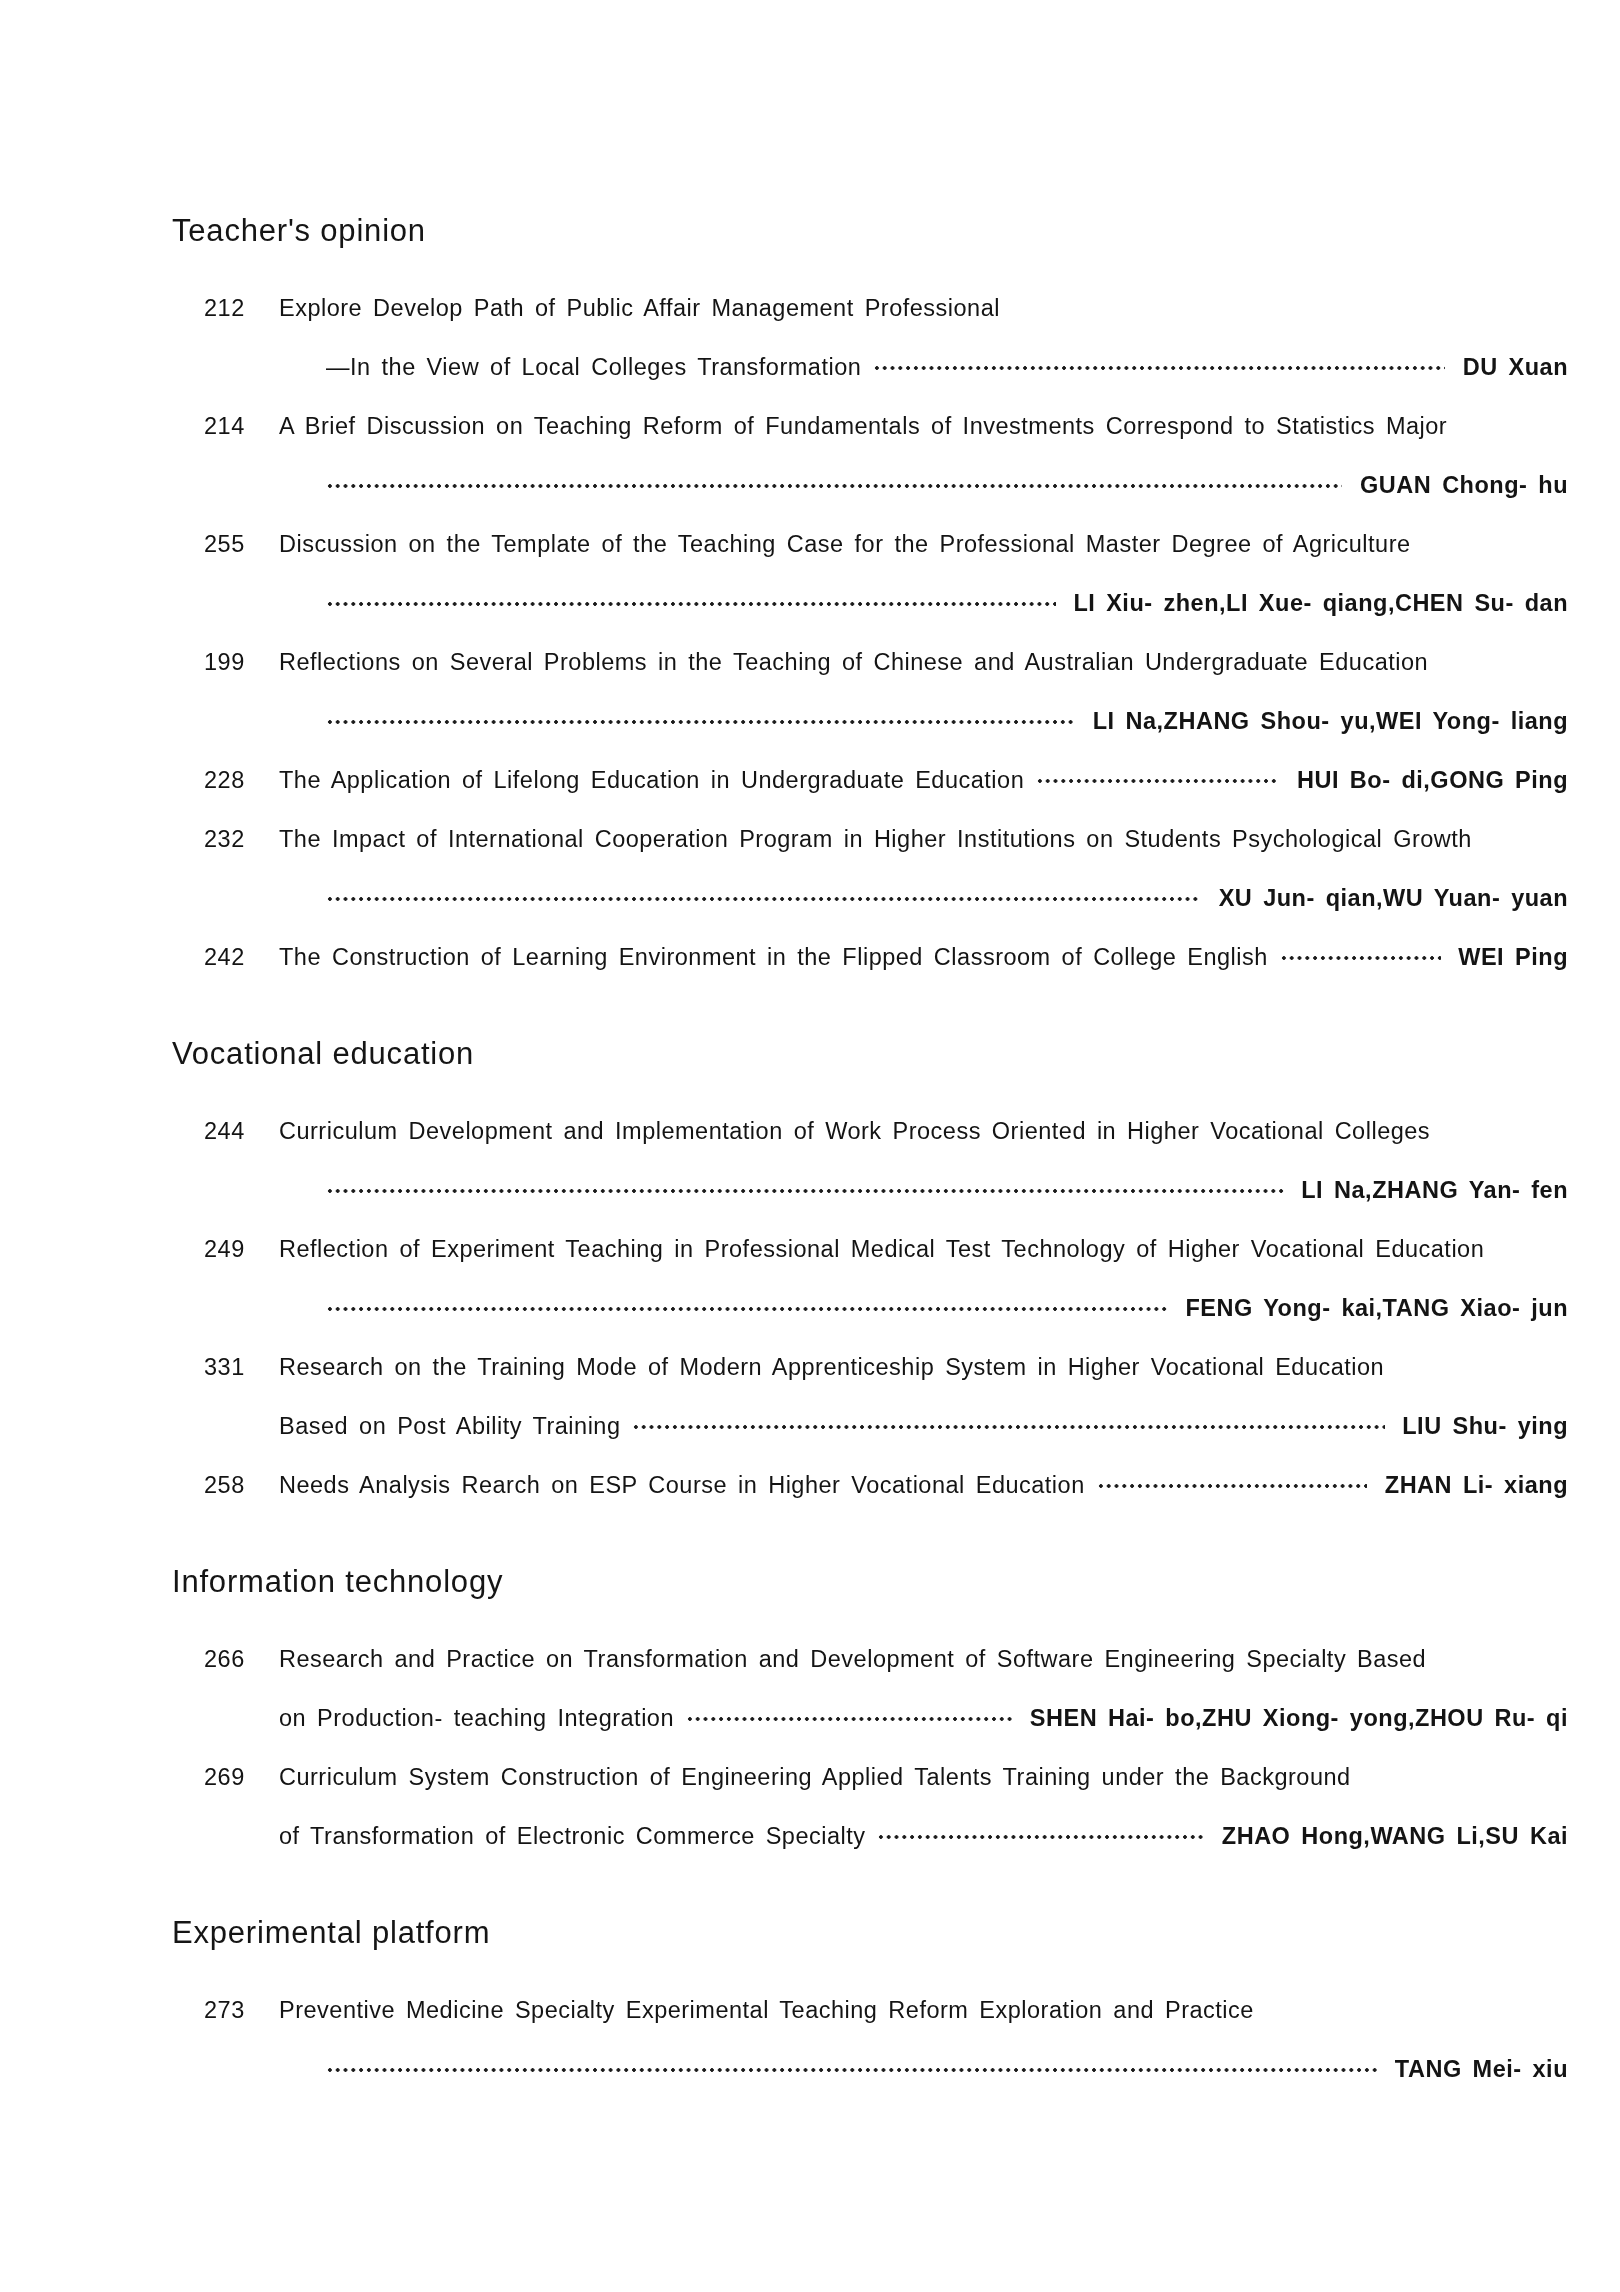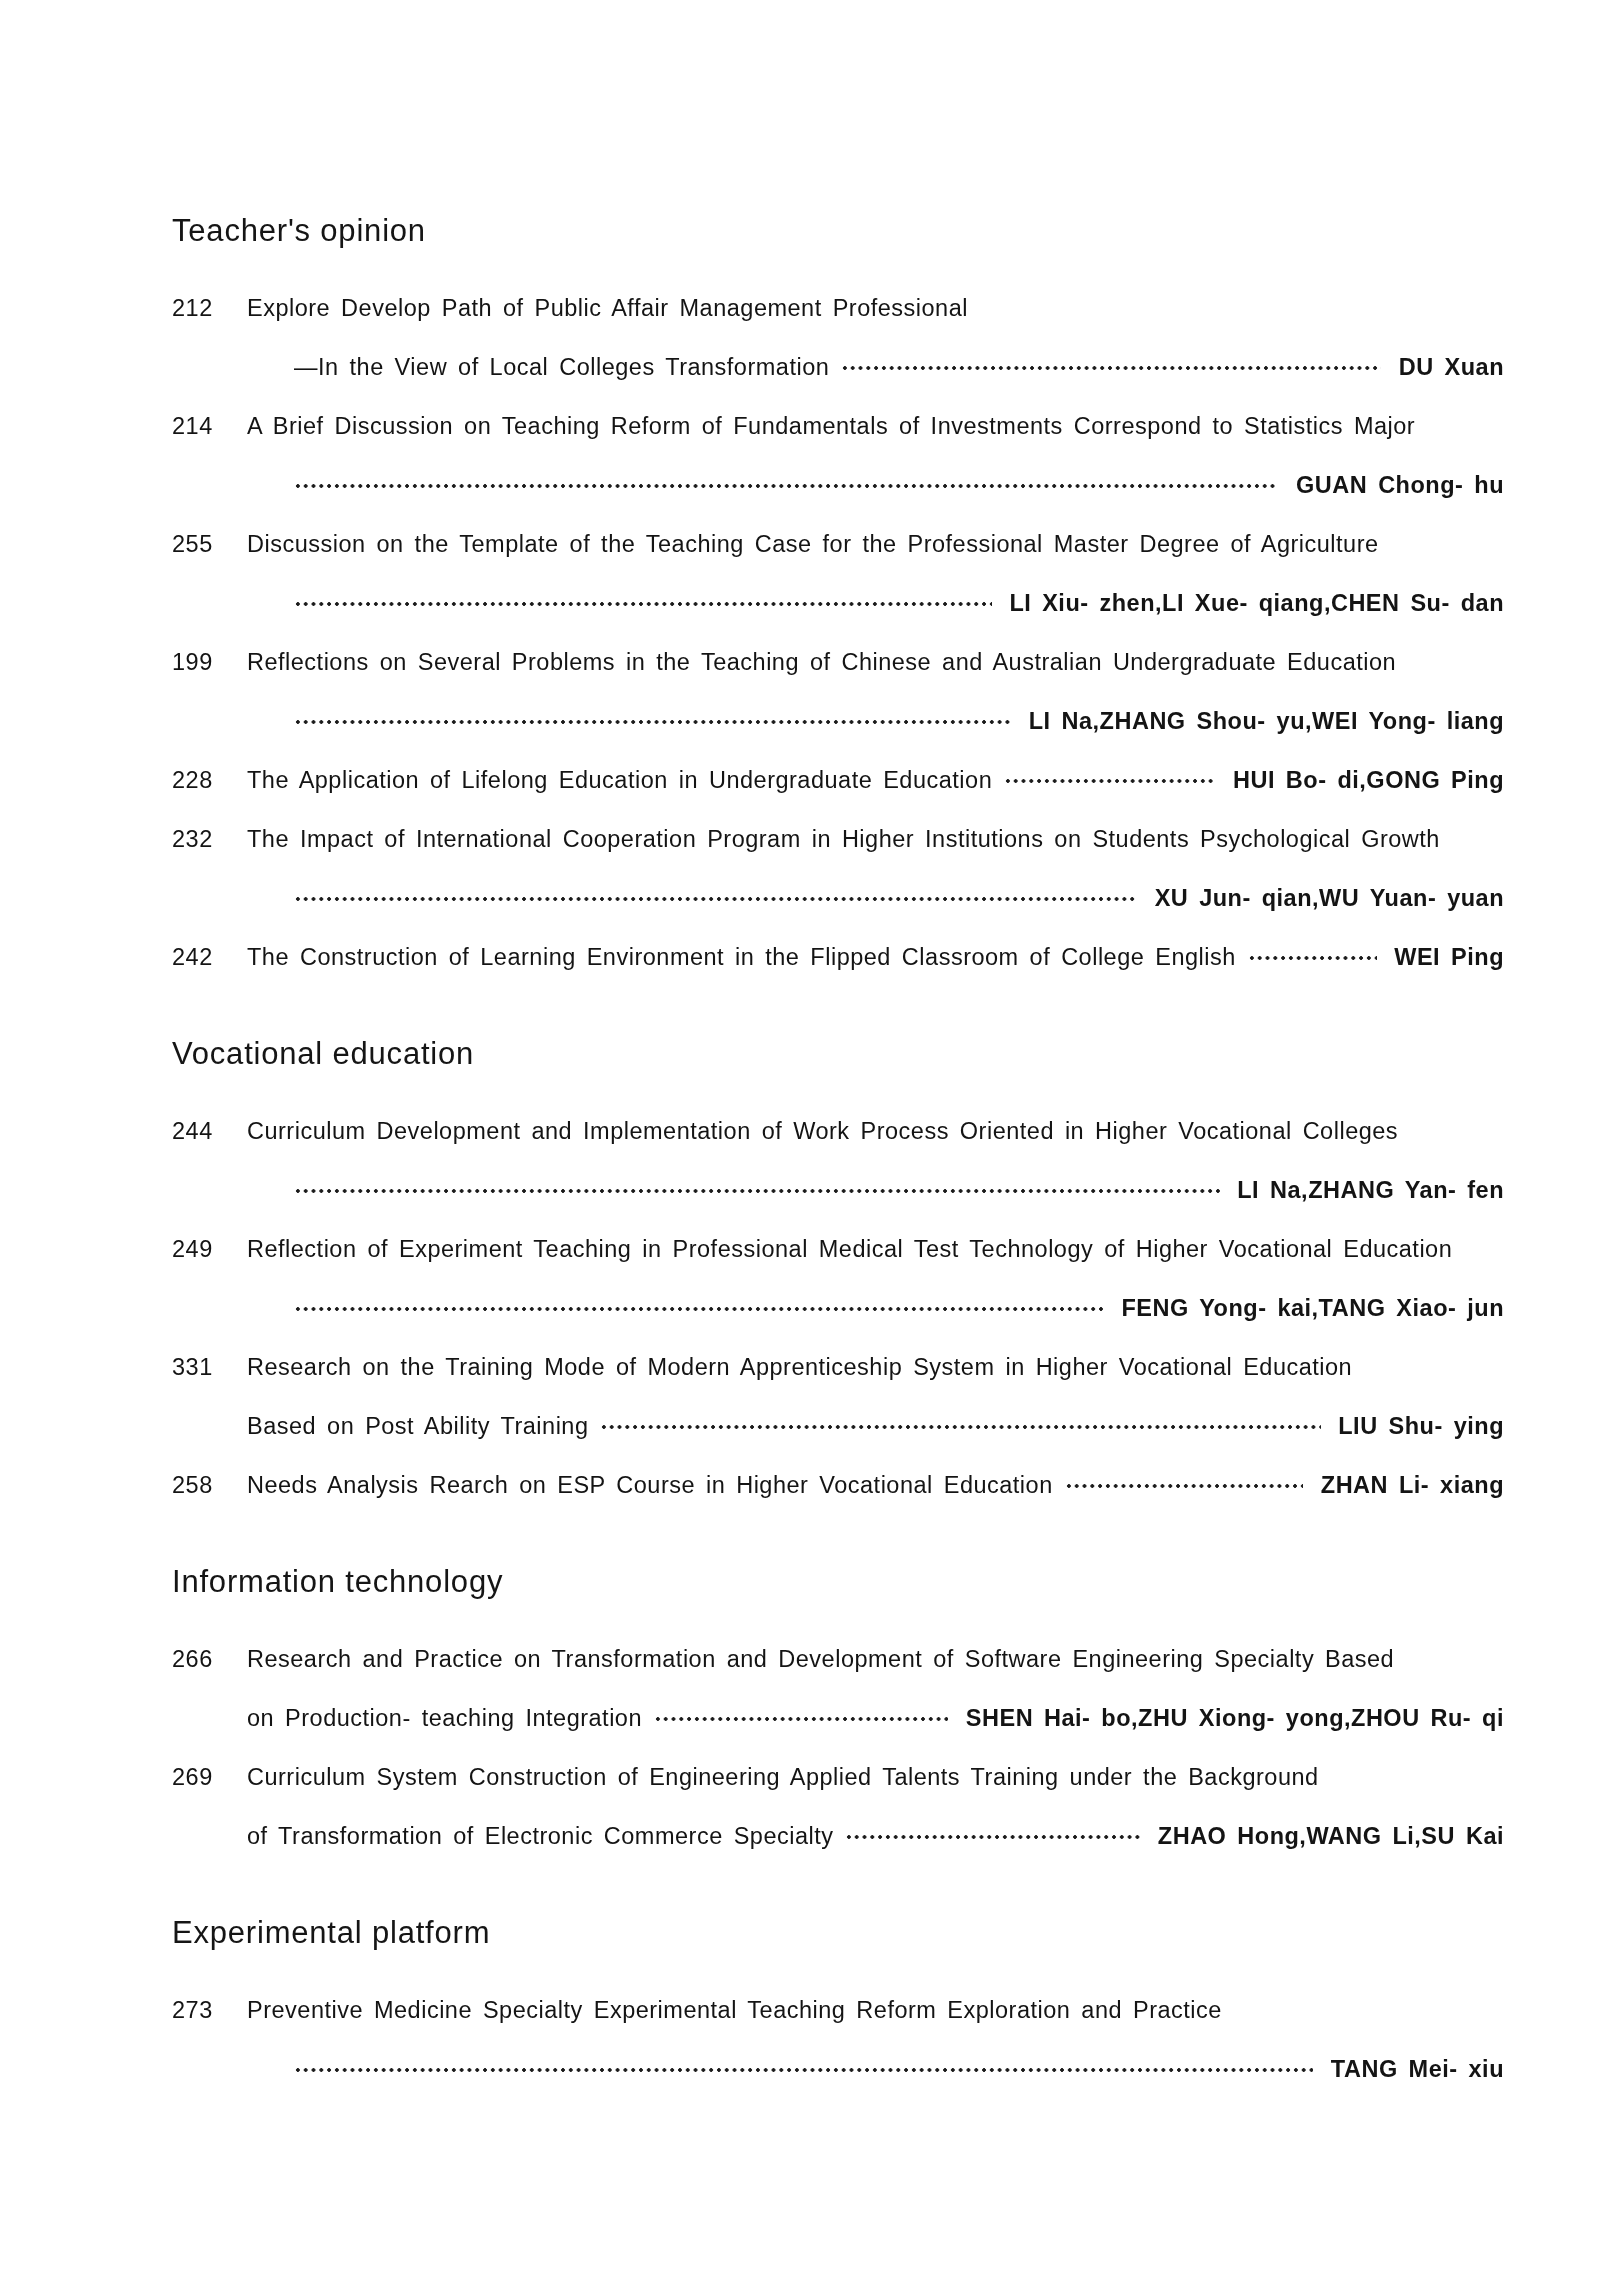--- a/index.html
+++ b/index.html
@@ -9,21 +9,21 @@
   }
   .page {
     position: relative;
     width: 1620px;
     height: 2293px;
     background: #ffffff;
     color: #111111;
     font-family: "Liberation Sans", "DejaVu Sans", sans-serif;
     overflow: hidden;
     box-sizing: border-box;
-    padding: 0 116px 0 172px;
+    padding: 0 52px 0 172px;
   }
   .section-heading {
     font-size: 31px;
     font-weight: 400;
     letter-spacing: 0.8px;
     line-height: 39px;
     margin: 47px 0 29px 0;
     color: #151515;
   }
   section:first-child .section-heading {
@@ -31,20 +31,21 @@
   }
   .row {
     display: flex;
     align-items: stretch;
     font-size: 23.5px;
     line-height: 59px;
     letter-spacing: 0.5px;
     word-spacing: 3.9px;
     white-space: nowrap;
     color: #141414;
+    margin-left: 32px;
   }
   .col-num {
     flex: 0 0 auto;
     width: 75px;
   }
   .row.sub .col-num { width: 122px; }
   .row-text {
     flex: 0 1 auto;
   }
   .leader {

